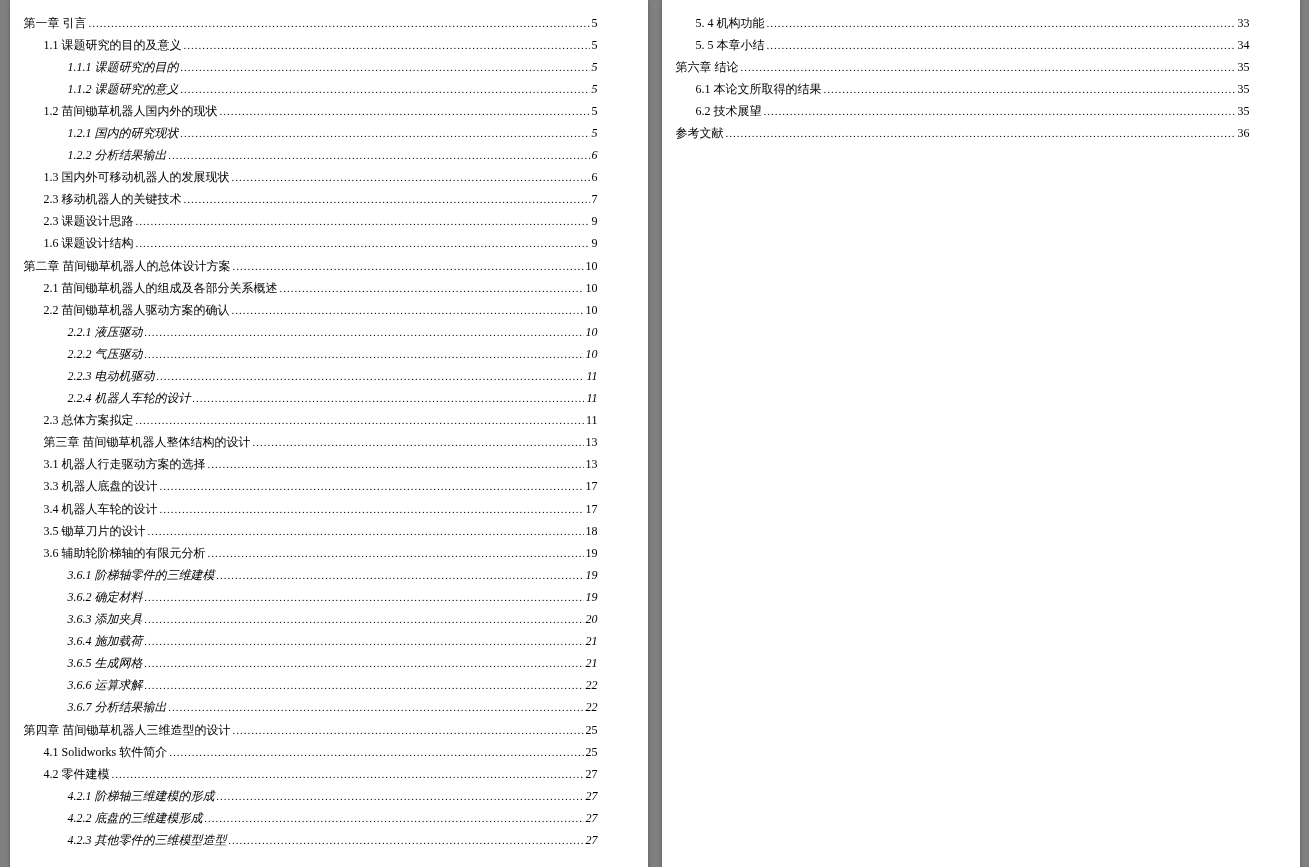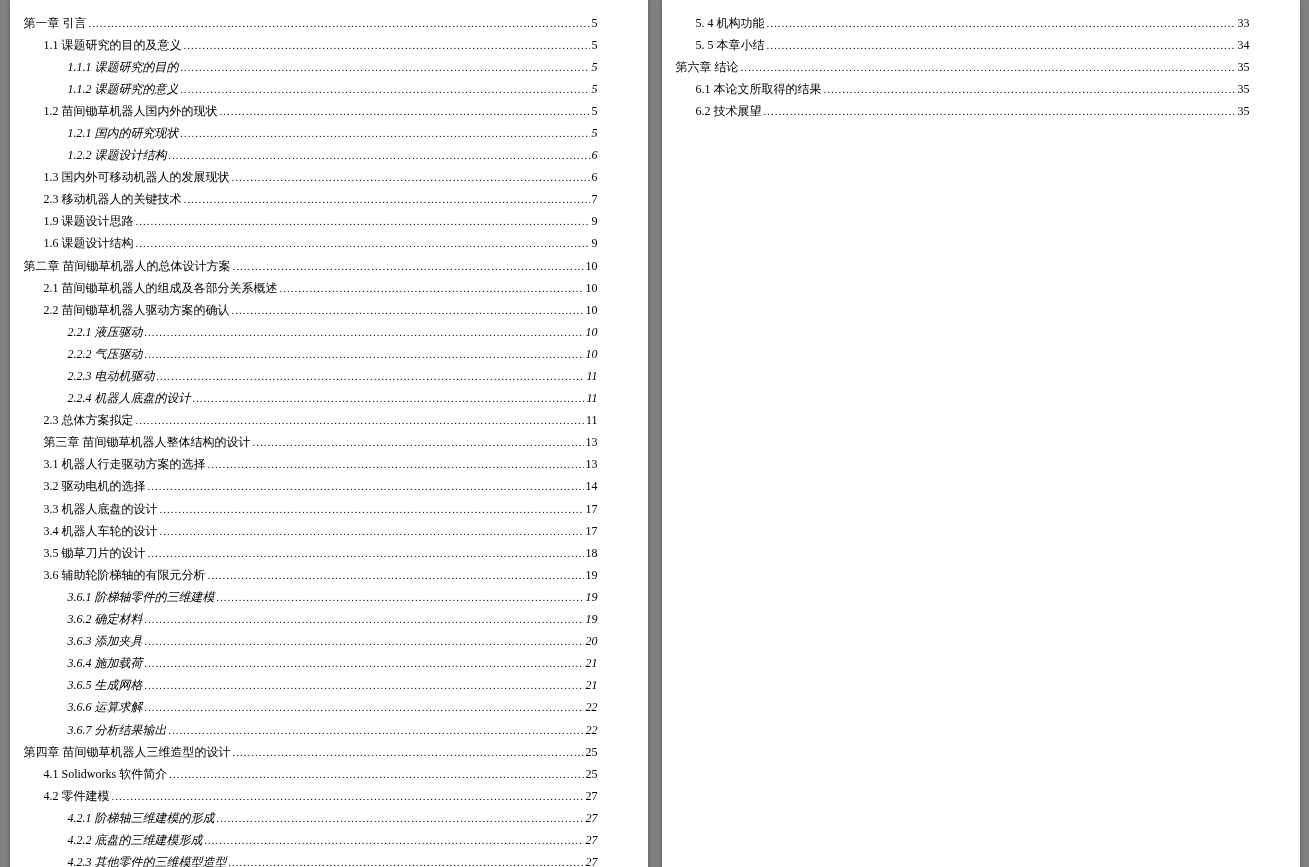--- a/index.html
+++ b/index.html
@@ -80,36 +80,36 @@
         <span class="toc-title">1.2 苗间锄草机器人国内外的现状</span>
         <span class="toc-dots"></span>
         <span class="toc-page">5</span>
       </div>
       <div class="toc-line l2">
         <span class="toc-title">1.2.1 国内的研究现状</span>
         <span class="toc-dots"></span>
         <span class="toc-page">5</span>
       </div>
       <div class="toc-line l2">
-        <span class="toc-title">1.2.2 课题设计结构</span>
+        <span class="toc-title">1.2.2 分析结果输出</span>
         <span class="toc-dots"></span>
         <span class="toc-page">6</span>
       </div>
       <div class="toc-line l1">
         <span class="toc-title">1.3 国内外可移动机器人的发展现状</span>
         <span class="toc-dots"></span>
         <span class="toc-page">6</span>
       </div>
       <div class="toc-line l1">
         <span class="toc-title">2.3 移动机器人的关键技术</span>
         <span class="toc-dots"></span>
         <span class="toc-page">7</span>
       </div>
       <div class="toc-line l1">
-        <span class="toc-title">1.9 课题设计思路</span>
+        <span class="toc-title">2.3 课题设计思路</span>
         <span class="toc-dots"></span>
         <span class="toc-page">9</span>
       </div>
       <div class="toc-line l1">
         <span class="toc-title">1.6 课题设计结构</span>
         <span class="toc-dots"></span>
         <span class="toc-page">9</span>
       </div>
       <div class="toc-line l0">
         <span class="toc-title">第二章 苗间锄草机器人的总体设计方案</span>
@@ -135,43 +135,38 @@
         <span class="toc-title">2.2.2  气压驱动</span>
         <span class="toc-dots"></span>
         <span class="toc-page">10</span>
       </div>
       <div class="toc-line l2">
         <span class="toc-title">2.2.3  电动机驱动</span>
         <span class="toc-dots"></span>
         <span class="toc-page">11</span>
       </div>
       <div class="toc-line l2">
-        <span class="toc-title">2.2.4  机器人底盘的设计</span>
+        <span class="toc-title">2.2.4  机器人车轮的设计</span>
         <span class="toc-dots"></span>
         <span class="toc-page">11</span>
       </div>
       <div class="toc-line l1">
         <span class="toc-title">2.3 总体方案拟定</span>
         <span class="toc-dots"></span>
         <span class="toc-page">11</span>
       </div>
       <div class="toc-line l1">
         <span class="toc-title">第三章 苗间锄草机器人整体结构的设计</span>
         <span class="toc-dots"></span>
         <span class="toc-page">13</span>
       </div>
       <div class="toc-line l1">
         <span class="toc-title">3.1 机器人行走驱动方案的选择</span>
         <span class="toc-dots"></span>
         <span class="toc-page">13</span>
-      </div>
-      <div class="toc-line l1">
-        <span class="toc-title">3.2 驱动电机的选择</span>
-        <span class="toc-dots"></span>
-        <span class="toc-page">14</span>
       </div>
       <div class="toc-line l1">
         <span class="toc-title">3.3 机器人底盘的设计</span>
         <span class="toc-dots"></span>
         <span class="toc-page">17</span>
       </div>
       <div class="toc-line l1">
         <span class="toc-title">3.4 机器人车轮的设计</span>
         <span class="toc-dots"></span>
         <span class="toc-page">17</span>
@@ -270,15 +265,20 @@
       </div>
       <div class="toc-line l1">
         <span class="toc-title">6.1 本论文所取得的结果</span>
         <span class="toc-dots"></span>
         <span class="toc-page">35</span>
       </div>
       <div class="toc-line l1">
         <span class="toc-title">6.2 技术展望</span>
         <span class="toc-dots"></span>
         <span class="toc-page">35</span>
+      </div>
+      <div class="toc-line l0">
+        <span class="toc-title">参考文献</span>
+        <span class="toc-dots"></span>
+        <span class="toc-page">36</span>
       </div>
     </div>
 </div>
 
 </body></html>

